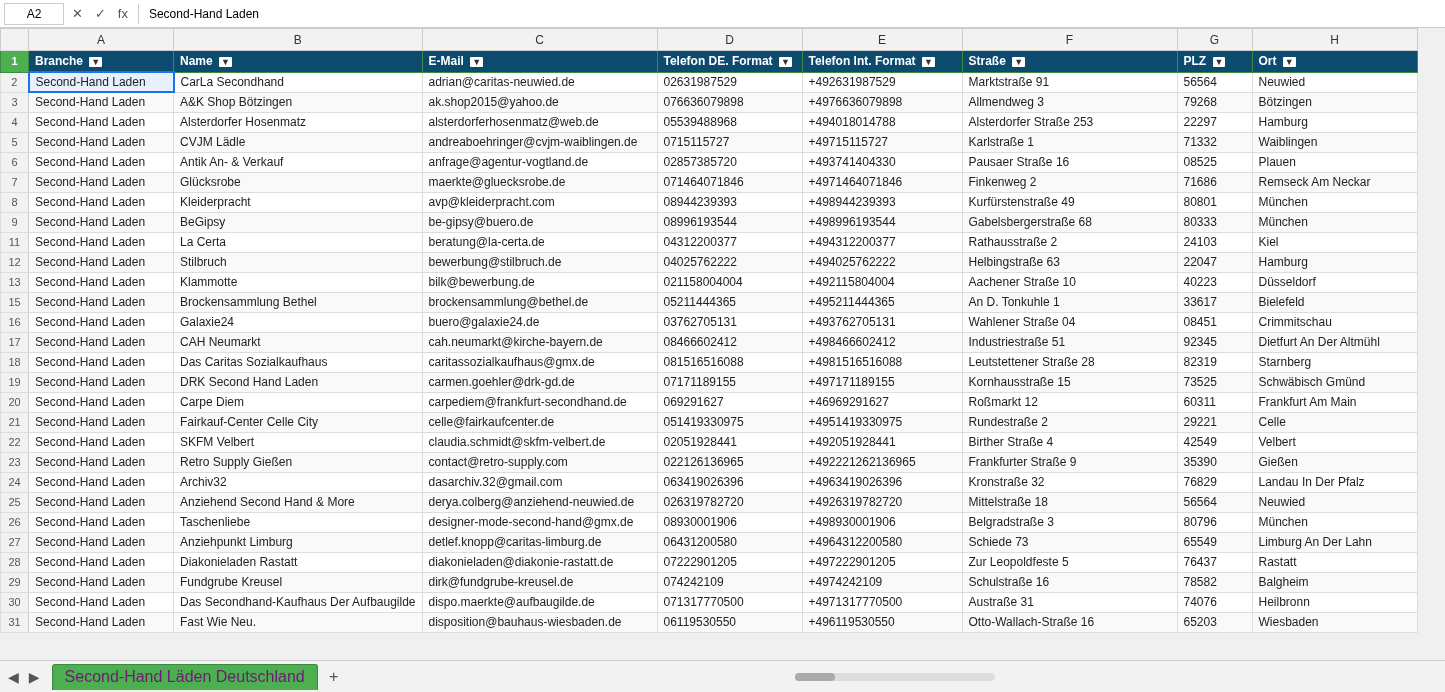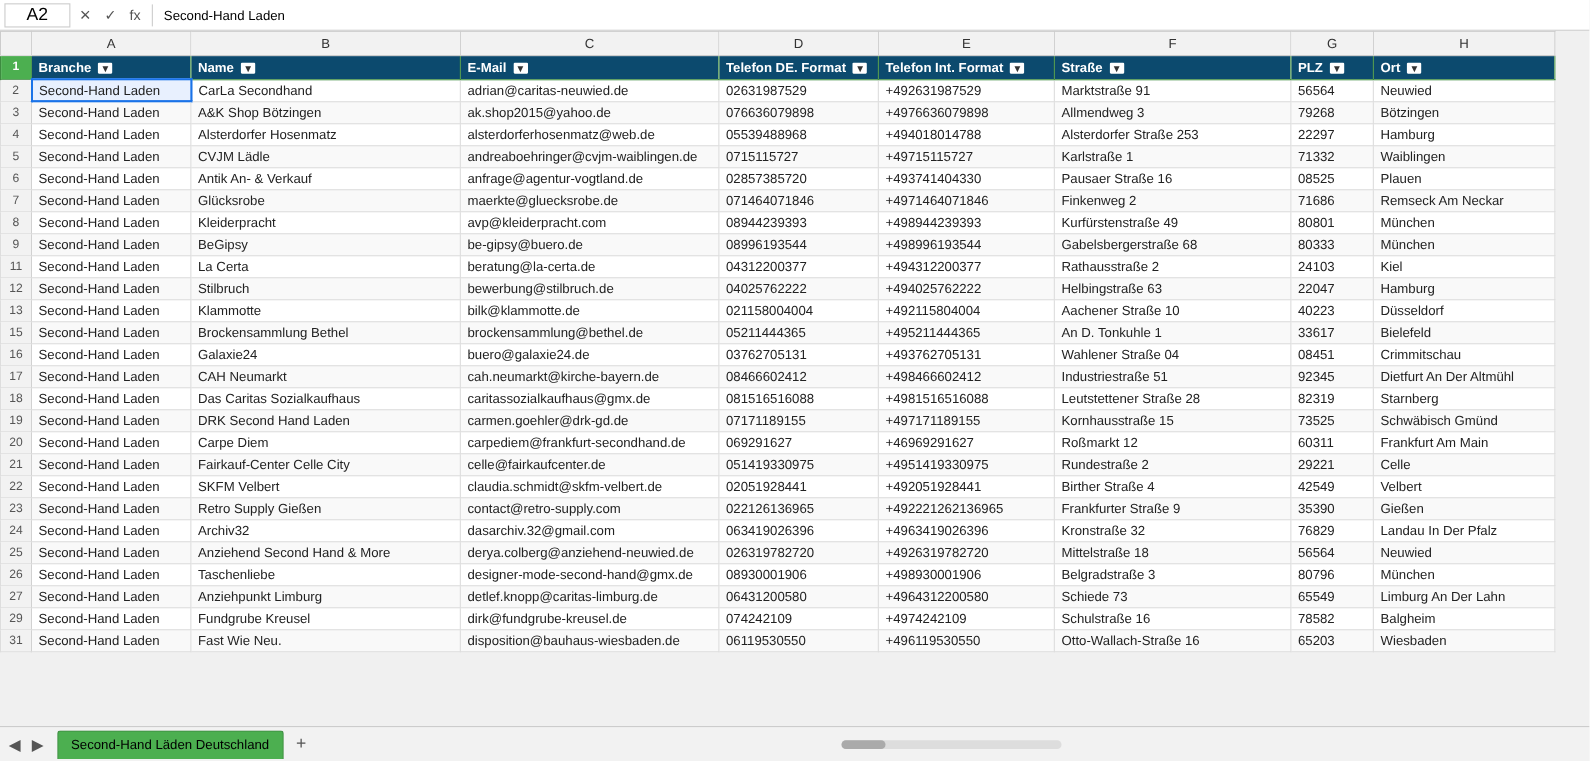--- a/index.html
+++ b/index.html
@@ -12,21 +12,21 @@
       height: 28px;
       background: #fff;
       border-bottom: 1px solid #ccc;
       padding: 0 4px;
       gap: 4px;
     }
     .cell-name-box {
       width: 60px;
       border: 1px solid #ccc;
       padding: 2px 4px;
-      font-size: 16px;
+      font-size: 12px;
       text-align: center;
       height: 22px;
     }
     .formula-icons {
       display: flex;
       align-items: center;
       gap: 4px;
       color: #555;
     }
     .formula-icon {
@@ -183,24 +183,24 @@
       height: 32px;
       background: #f2f2f2;
       border-top: 1px solid #ccc;
       display: flex;
       align-items: center;
       padding: 0 4px;
       gap: 4px;
     }
     .sheet-tab {
       background: #4CAF50;
-      color: #000000;
+      color: #701a75;
       padding: 4px 12px;
       border-radius: 3px 3px 0 0;
-      font-size: 12px;
+      font-size: 16px;
       cursor: pointer;
       border: 1px solid #3d8b40;
       border-bottom: none;
       height: 26px;
       display: flex;
       align-items: center;
     }
     .tab-add {
       width: 24px;
       height: 24px;
@@ -408,21 +408,21 @@
             <td>04025762222</td>
             <td>+494025762222</td>
             <td>Helbingstraße 63</td>
             <td>22047</td>
             <td>Hamburg</td>
           </tr>
           <tr>
             <td class="row-num">13</td>
             <td>Second-Hand Laden</td>
             <td>Klammotte</td>
-            <td>bilk@klammotte.de</td>
+            <td>bilk@bewerbung.de</td>
             <td>021158004004</td>
             <td>+492115804004</td>
             <td>Aachener Straße 10</td>
             <td>40223</td>
             <td>Düsseldorf</td>
           </tr>
           <tr>
             <td class="row-num">15</td>
             <td>Second-Hand Laden</td>
             <td>Brockensammlung Bethel</td>
@@ -559,29 +559,51 @@
             <td>Second-Hand Laden</td>
             <td>Anziehpunkt Limburg</td>
             <td>detlef.knopp@caritas-limburg.de</td>
             <td>06431200580</td>
             <td>+4964312200580</td>
             <td>Schiede 73</td>
             <td>65549</td>
             <td>Limburg An Der Lahn</td>
           </tr>
           <tr>
+            <td class="row-num">28</td>
+            <td>Second-Hand Laden</td>
+            <td>Diakonieladen Rastatt</td>
+            <td>diakonieladen@diakonie-rastatt.de</td>
+            <td>07222901205</td>
+            <td>+497222901205</td>
+            <td>Zur Leopoldfeste 5</td>
+            <td>76437</td>
+            <td>Rastatt</td>
+          </tr>
+          <tr>
             <td class="row-num">29</td>
             <td>Second-Hand Laden</td>
             <td>Fundgrube Kreusel</td>
             <td>dirk@fundgrube-kreusel.de</td>
             <td>074242109</td>
             <td>+4974242109</td>
             <td>Schulstraße 16</td>
             <td>78582</td>
             <td>Balgheim</td>
+          </tr>
+          <tr>
+            <td class="row-num">30</td>
+            <td>Second-Hand Laden</td>
+            <td>Das Secondhand-Kaufhaus Der Aufbaugilde</td>
+            <td>dispo.maerkte@aufbaugilde.de</td>
+            <td>071317770500</td>
+            <td>+4971317770500</td>
+            <td>Austraße 31</td>
+            <td>74076</td>
+            <td>Heilbronn</td>
           </tr>
           <tr>
             <td class="row-num">31</td>
             <td>Second-Hand Laden</td>
             <td>Fast Wie Neu.</td>
             <td>disposition@bauhaus-wiesbaden.de</td>
             <td>06119530550</td>
             <td>+496119530550</td>
             <td>Otto-Wallach-Straße 16</td>
             <td>65203</td>

